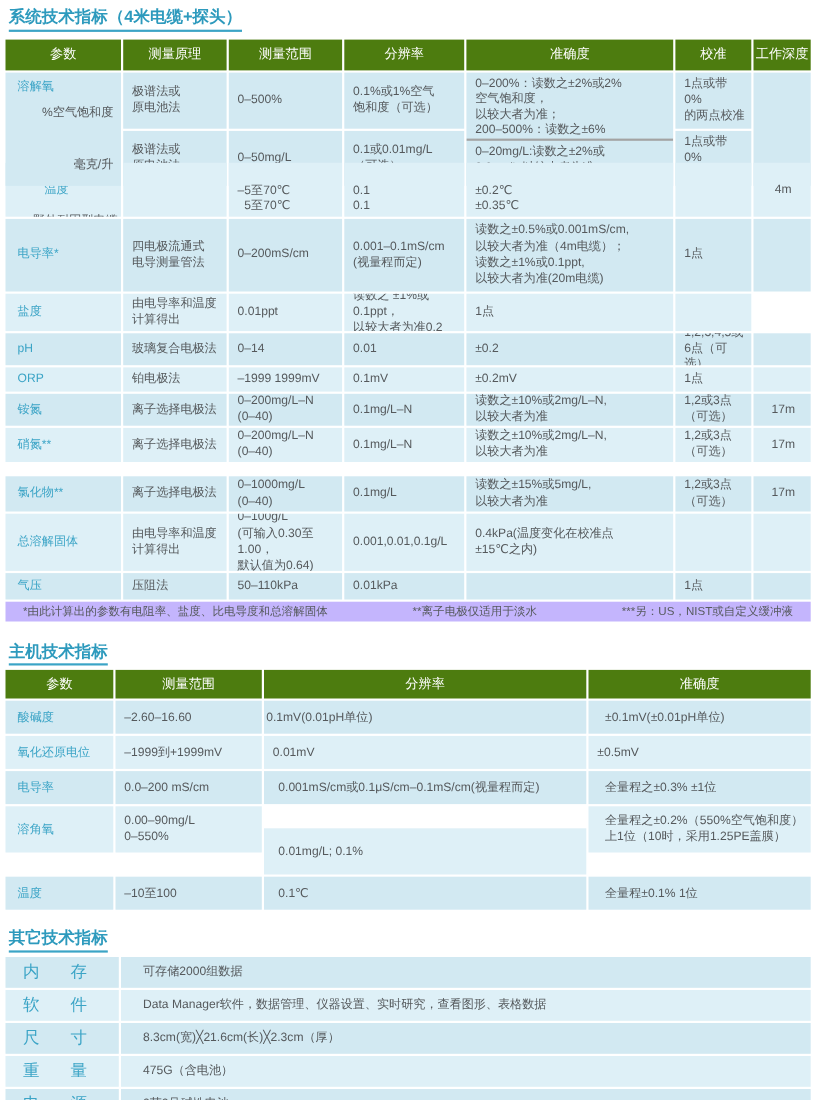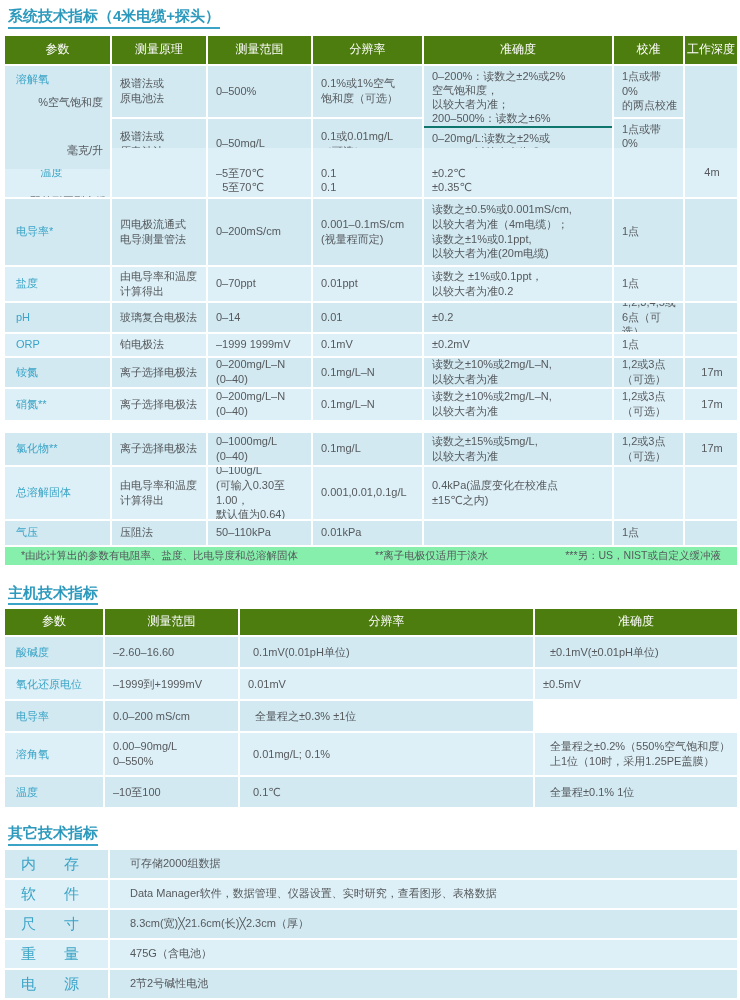--- a/index.html
+++ b/index.html
@@ -33,36 +33,36 @@
   .hdr2 .c{height:26px;}
   .param{color:#3ba4c6;padding-left:11px;}
   
   .do-block{grid-template-rows:51px 50px;row-gap:2px;height:80px;border-radius:26px;}
   .span2{grid-row:1/3;}
   .do-param{position:relative;display:block;padding:0;}
   .do-title{position:absolute;top:6px;left:11px;color:#3ba4c6;}
   .do-sub1{position:absolute;top:29px;right:7px;color:#55595c;}
   .do-sub2{position:absolute;top:77px;right:7px;color:#55595c;}
   .do-acc{display:flex;flex-direction:column;padding:0;line-height:1.3;align-items:stretch;}
-  .do-acc-a{min-height:55px;padding:3px 6px 2px 8px;border-bottom:2px solid #0f766e;}
+  .do-acc-a{min-height:55px;padding:3px 6px 2px 8px;border-bottom:2px solid #a3a3a3;}
   .do-acc-b{flex:1;padding:3px 6px 2px 8px;}
   
   .temp-block{height:49px;}
   .temp-param{display:block;padding:3px 0 0 11px;}
   .temp-title{color:#3ba4c6;}
   .temp-subs{color:#55595c;padding-left:14px;white-space:pre-wrap;}
   .pt18{align-items:flex-start;padding-top:18px;}
   .vcenter-col{justify-content:center;}
   
   .h66{height:66px;} .h34{height:34px;} .h29{height:29px;} .h22{height:22px;}
   .h31{height:31px;} .h32{height:32px;margin-top:13px;} .h52{height:52px;} .h24{height:24px;}
   .r22 .c{height:22px;} .r34 .c{height:34px;}
   
   .footnote{
-    width:732px;height:18px;background:#86efac;display:flex;align-items:center;
+    width:732px;height:18px;background:#c4b5fd;display:flex;align-items:center;
     font-size:10.5px;color:#55595c;padding:0 16px;box-sizing:border-box;
     justify-content:space-between;margin-bottom:2px;
   }
   
   .t3 .c{height:20px;}
   .t3-label-cell{padding-left:16px;}
   .t3-label{display:inline-block;width:58px;text-align:justify;text-align-last:justify;color:#3ba4c6;font-size:15px;}
   .t3-val{padding-left:20px;}
   .mt16{margin-top:16px;} .mt14{margin-top:14px;} .mt7{margin-top:7px;} .mt4{margin-top:4px;}
   .pt6{padding-top:6px;}
@@ -147,21 +147,20 @@
 读数之±1%或0.1ppt,
 以较大者为准(20m电缆)</div>
       <div class="c">1点</div>
       <div class="c vcenter-col"></div>
     </div>
 
     <div class="grid t1 h34 sb">
       <div class="c param">盐度</div>
       <div class="c">由电导率和温度
 计算得出</div>
-      <div class="c">0–70ppt</div>
       <div class="c">0.01ppt</div>
       <div class="c">读数之 ±1%或0.1ppt，
 以较大者为准0.2</div>
       <div class="c">1点</div>
       <div class="c vcenter-col"></div>
     </div>
 
     <div class="grid t1 h29 sa">
       <div class="c param">pH</div>
       <div class="c">玻璃复合电极法</div>
@@ -258,39 +257,40 @@
   <div class="t-wrap mt4">
     <div class="grid t2 hdr hdr2">
       <div class="c">参数</div>
       <div class="c">测量范围</div>
       <div class="c">分辨率</div>
       <div class="c">准确度</div>
     </div>
     <div class="grid t2 r22 sa">
       <div class="c param">酸碱度</div>
       <div class="c">–2.60–16.60</div>
-      <div class="c" style="padding-left:13px;">0.1mV(0.01pH单位)</div>
+      <div class="c" style="padding-left:2px;">0.1mV(0.01pH单位)</div>
       <div class="c" style="padding-left:15px;">±0.1mV(±0.01pH单位)</div>
     </div>
     <div class="grid t2 r22 sb">
       <div class="c param">氧化还原电位</div>
       <div class="c">–1999到+1999mV</div>
       <div class="c" style="padding-left:8px;">0.01mV</div>
       <div class="c" style="">±0.5mV</div>
     </div>
     <div class="grid t2 r22 sa">
       <div class="c param">电导率</div>
       <div class="c">0.0–200 mS/cm</div>
+      <div class="c" style="padding-left:13px;">0.001mS/cm或0.1μS/cm–0.1mS/cm(视量程而定)</div>
       <div class="c" style="padding-left:15px;">全量程之±0.3% ±1位</div>
     </div>
     <div class="grid t2 r34 sb">
       <div class="c param">溶角氧</div>
       <div class="c">0.00–90mg/L
 0–550%</div>
-      <div class="c" style="padding-left:13px;">0.01mg/L; 0.1%</div>
+      <div class="c" style="padding-left:13px;margin-top:20px;">0.01mg/L; 0.1%</div>
       <div class="c" style="padding-left:15px;">全量程之±0.2%（550%空气饱和度）
 上1位（10时，采用1.25PE盖膜）</div>
     </div>
     <div class="grid t2 r22 sa">
       <div class="c param">温度</div>
       <div class="c">–10至100</div>
       <div class="c" style="padding-left:13px;">0.1℃</div>
       <div class="c" style="padding-left:15px;">全量程±0.1% 1位</div>
     </div>
   </div>

